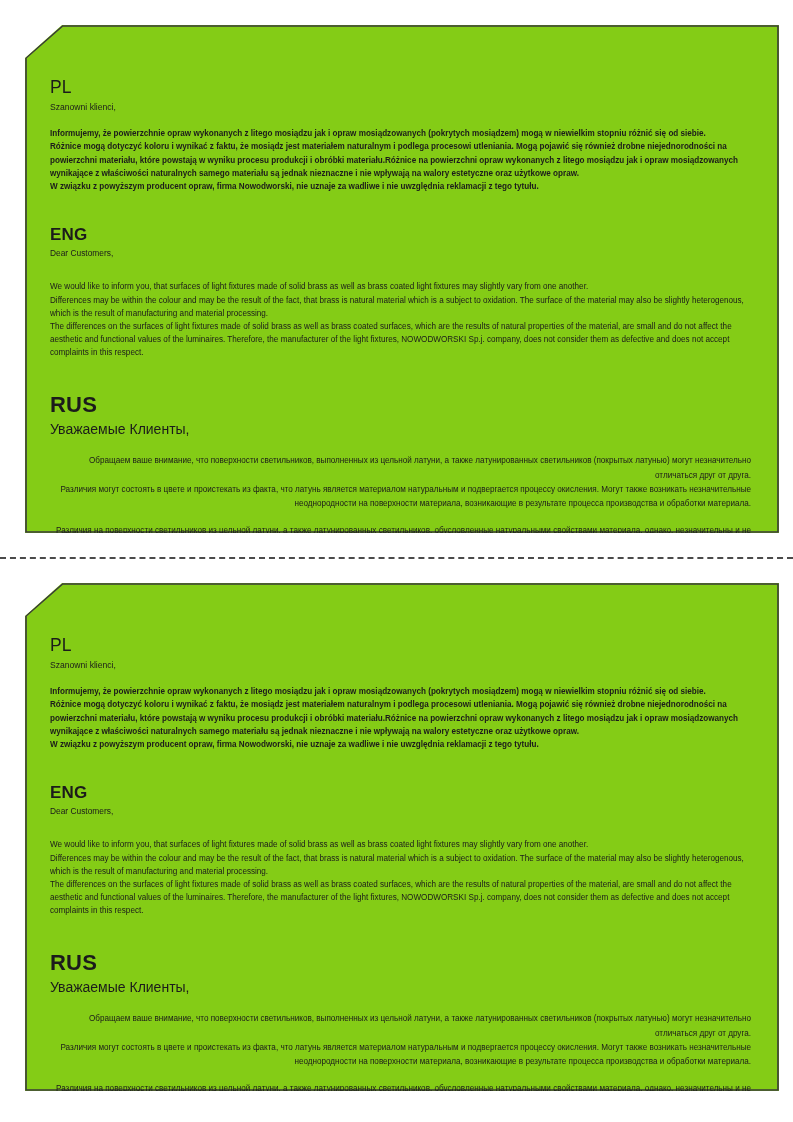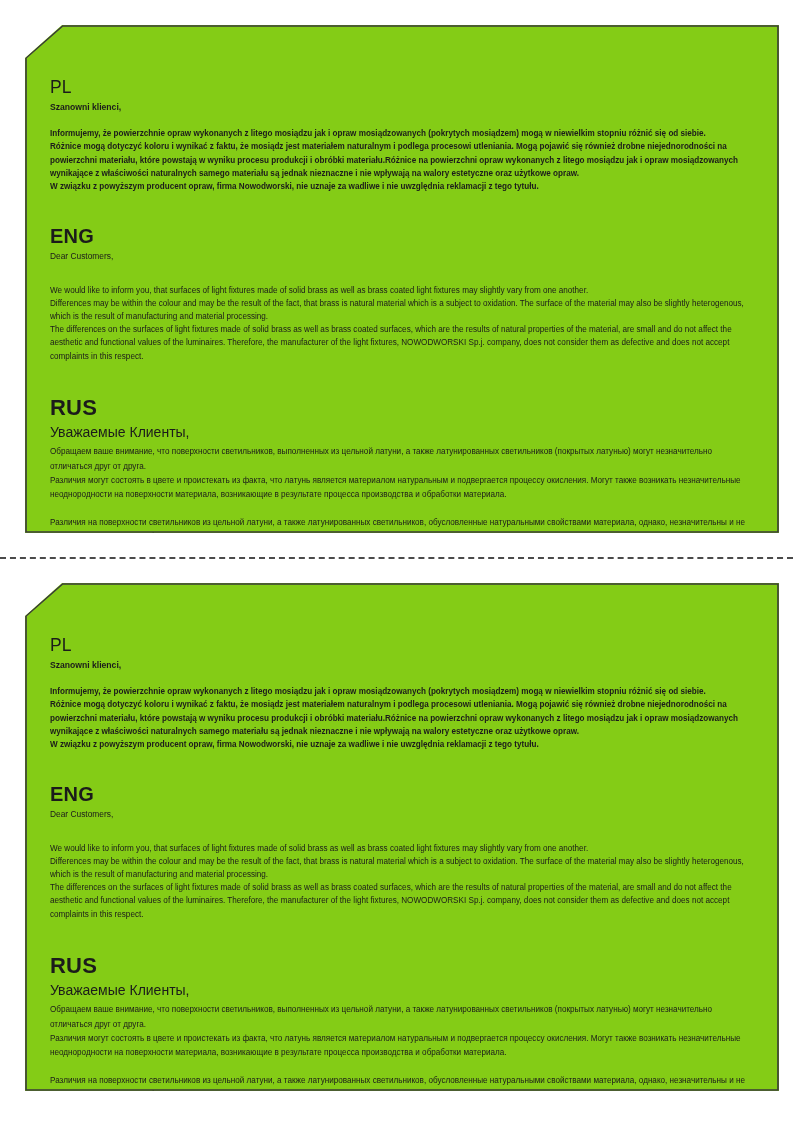--- a/index.html
+++ b/index.html
@@ -67,46 +67,46 @@
   }
   .lang-heading.regular { font-weight: 400; }
   .lang-heading.bold    { font-weight: 700; }
 
   .salutation {
     font-size: 8.6px;
     line-height: 1.25;
     margin: 0;
     color: #1b1b1b;
   }
-  .salutation.bold    { font-weight: 700; }
+  .salutation.bold    { font-weight: 400; }
   .salutation.regular { font-weight: 400; }
 
   .body-block {
     font-size: 8.15px;
     line-height: 1.62;
     font-weight: 400;
     color: #1b1b1b;
     margin: 0;
   }
   .body-block p { margin: 0; }
   .body-block p + p { margin-top: 0; }
 
   
   .sec-pl  { padding-top: 0; }
   .sec-pl  .body-block { margin-top: 14px; font-weight: bold; }
 
   .sec-eng { padding-top: 33px; }
-  .sec-eng .lang-heading { font-size: 20px; margin-bottom: 4px; }
+  .sec-eng .lang-heading { font-size: 17px; margin-bottom: 4px; }
   .sec-eng .salutation   { font-size: 8.4px; }
   .sec-eng .body-block   { margin-top: 22px; }
 
   .sec-rus { padding-top: 33px; }
   .sec-rus .lang-heading { font-size: 22px; margin-bottom: 5px; }
   .sec-rus .salutation   { font-size: 14px; }
-  .sec-rus .body-block   { margin-top: 4px; line-height: 1.75; }
+  .sec-rus .body-block   { margin-top: 16px; line-height: 1.75; text-align: right; }
   .sec-rus .para-gap     { margin-top: 13px; }
 </style>
 </head>
 <body>
 
 <div class="sheet sheet-1">
   <div class="sheet-border">
     <svg viewBox="0 0 742 508" preserveAspectRatio="none" aria-hidden="true">
       <path d="M 37 1 L 741 1 L 741 507 L 1 507 L 1 33 Z" fill="none" stroke="#3a3a3a" stroke-width="1.6" vector-effect="non-scaling-stroke"></path>
     </svg>

